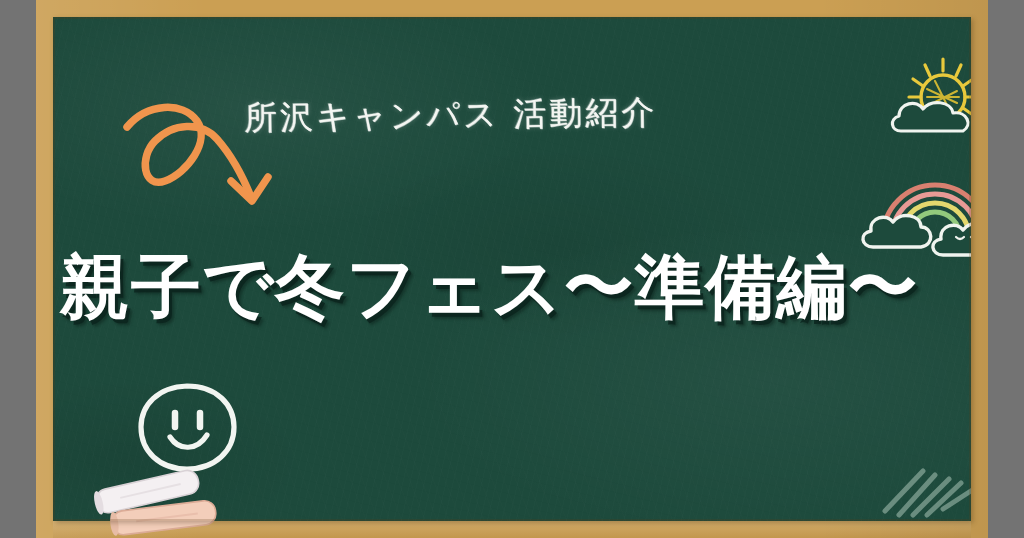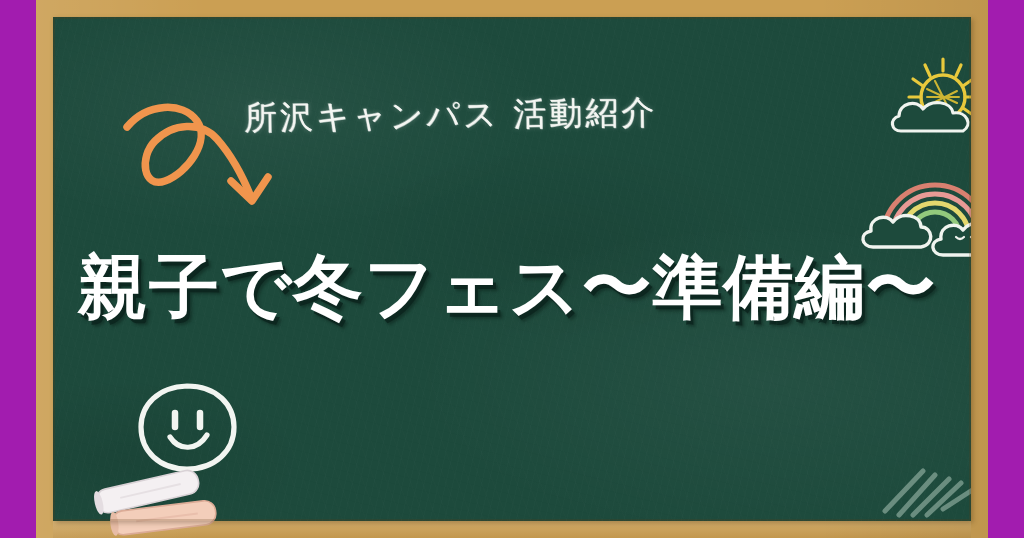--- a/index.html
+++ b/index.html
@@ -12,21 +12,21 @@
     height: 538px;
     overflow: hidden;
     font-family: "Liberation Sans", sans-serif;
   }
 
   
   #poster {
     position: relative;
     width: 1024px;
     height: 538px;
-    background: #a21caf;
+    background: #737373;
     overflow: hidden;
   }
 
   
   #frame {
     position: absolute;
     left: 36px;
     top: 0px;
     width: 952px;
     height: 538px;
@@ -101,21 +101,21 @@
        0.6px 0.6px 0 rgba(255,255,255,0.55),
       -0.6px -0.4px 0 rgba(255,255,255,0.35),
        0 0 5px rgba(255,255,255,0.30);
     transform: rotate(-0.8deg);
     transform-origin: left center;
   }
 
   
   #headline {
     position: absolute;
-    left: 78px;
+    left: 60px;
     top: 252px;
     width: 880px;
     z-index: 4;
     color: #ffffff;
     font-family: "DejaVu Sans", sans-serif;
     font-size: 70px;
     font-weight: bold;
     letter-spacing: 1px;
     line-height: 1.0;
     white-space: nowrap;

